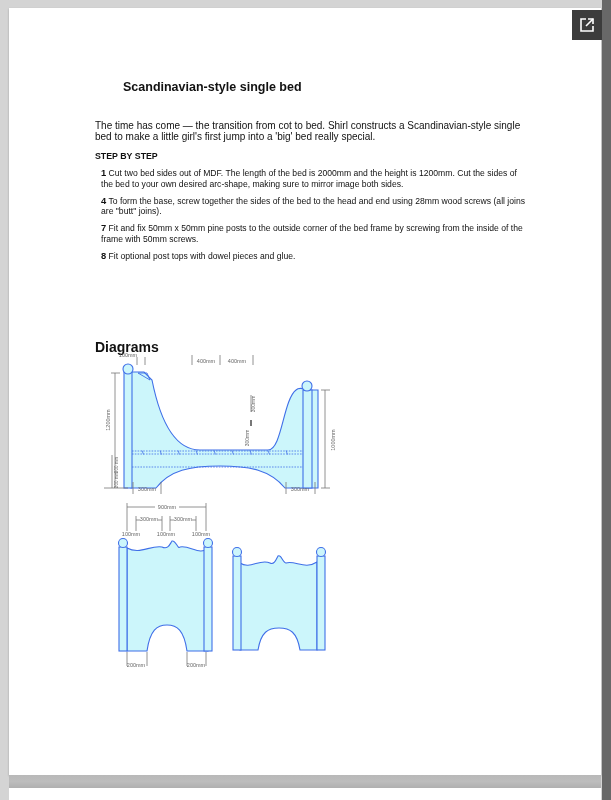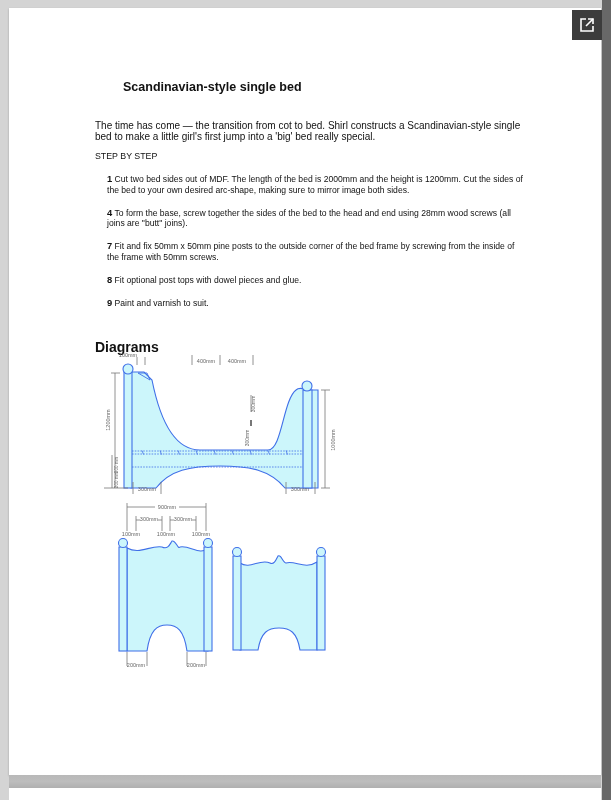--- a/index.html
+++ b/index.html
@@ -36,27 +36,27 @@
   .title {
     position:absolute; top:80px; left:0;
     font-size:12.5px; font-weight:bold; white-space:nowrap;margin-left:28px;
   }
   .intro {
     position:absolute; top:121px; left:0; width:440px;
     font-size:10px; line-height:10.8px;
   }
   .steps-h {
     position:absolute; top:151px; left:0;
-    font-size:8.8px; font-weight:normal;
+    font-size:8.8px; font-weight:bold;
   }
   .steps {
     position:absolute; top:162px; left:0; width:440px;
     font-size:8.6px; line-height:10.8px; margin:0; padding:0; list-style:none;
   }
-  .steps li { margin:12px; padding:0; }
+  .steps li { margin:6px; padding:0; }
   .steps .num { font-weight:bold; font-size:9.4px; }
   .diag-h {
     position:absolute; top:339px; left:0;
     font-size:14px; font-weight:bold;
   }
   svg text { font-family:"Liberation Sans", sans-serif; fill:#666; }
 </style>
 </head>
 <body>
 
@@ -75,21 +75,20 @@
 
 <div class="content">
   <div class="title">Scandinavian-style single bed</div>
   <div class="intro">The time has come — the transition from cot to bed. Shirl constructs a Scandinavian-style single bed to make a little girl's first jump into a 'big' bed really special.</div>
   <div class="steps-h">STEP BY STEP</div>
   <ul class="steps">
     <li><span class="num">1</span> <span>Cut two bed sides out of MDF. The length of the bed is 2000mm and the height is 1200mm. Cut the sides of the bed to your own desired arc-shape, making sure to mirror image both sides.</span></li>
     <li><span class="num">4</span> <span>To form the base, screw together the sides of the bed to the head and end using 28mm wood screws (all joins are "butt" joins).</span></li>
     <li><span class="num">7</span> <span>Fit and fix 50mm x 50mm pine posts to the outside corner of the bed frame by screwing from the inside of the frame with 50mm screws.</span></li>
     <li><span class="num">8</span> <span>Fit optional post tops with dowel pieces and glue.</span></li>
-    <li><span class="num">9</span> <span>Paint and varnish to suit.</span></li>
   </ul>
   <div class="diag-h">Diagrams</div>
 </div>
 
 <svg width="611" height="800" style="position:absolute;left:0;top:0;pointer-events:none">
 
   <g>
 
     <path class="fz" d="M131 372 L144 372 L152 380
          C160 420, 175 450, 200 450

